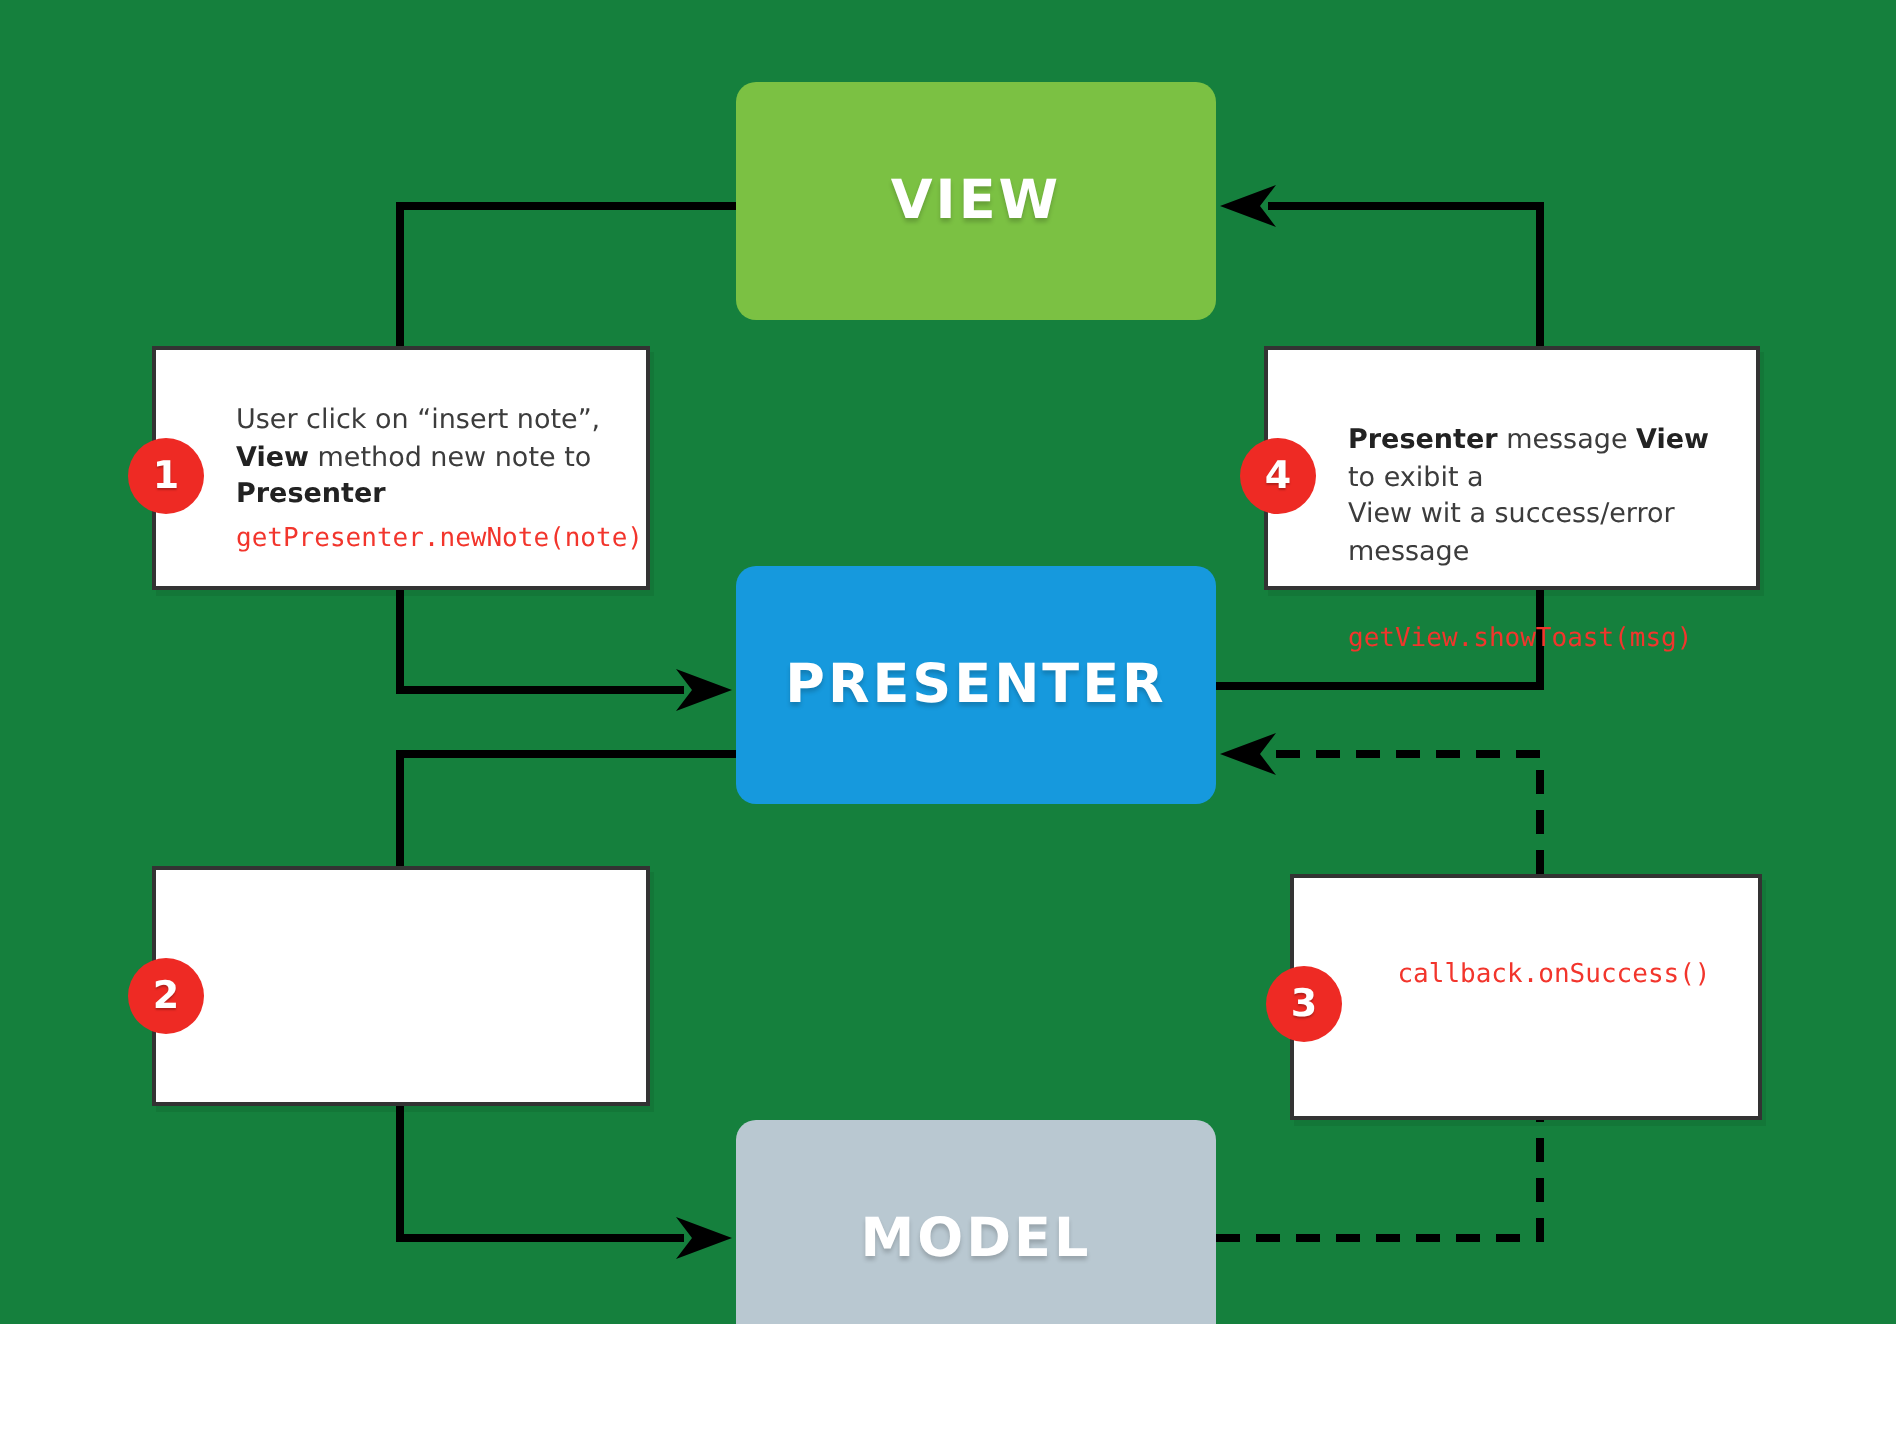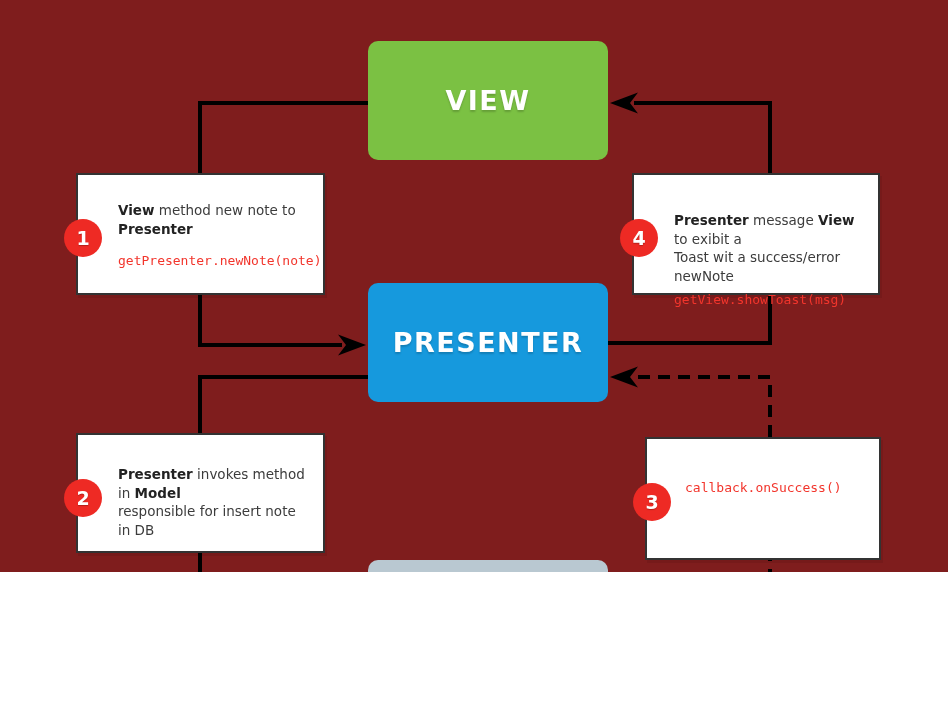--- a/index.html
+++ b/index.html
@@ -2,22 +2,22 @@
 <html><head>
 <meta charset="utf-8">
 <style>
   * { margin: 0; padding: 0; box-sizing: border-box; }
   html, body { background: #ffffff; }
   body { font-family: "DejaVu Sans", "Liberation Sans", sans-serif; }
 
   .canvas {
     position: relative;
     width: 948px;
-    height: 572px;
-    background: #7f1d1d;
+    height: 662px;
+    background: #15803d;
     overflow: hidden;
   }
 
   .arrow-layer {
     position: absolute;
     left: 0; top: 0;
     width: 948px; height: 720px;
     pointer-events: none;
   }
 
@@ -60,25 +60,25 @@
     color: #3c3c3c;
     white-space: pre-line;
   }
   .note .desc b { color: #222222; }
   #note-4 .desc { margin-bottom: 4px; }
 
   .note .code {
     font-family: "DejaVu Sans Mono", "Liberation Mono", monospace;
     font-size: 13px;
     color: #f2352c;
-    margin-top: 15px;
+    margin-top: 5px;
     white-space: nowrap;
   }
-  #note-4 .code { margin-top: 6px; }
-  #note-3 .code { margin-top: 17px; }
+  #note-4 .code { margin-top: 26px; }
+  #note-3 .code { margin-top: 17px; text-align: center; }
 
   .badge {
     position: absolute;
     left: -14px;
     top: 44px;
     width: 38px;
     height: 38px;
     border-radius: 50%;
     background: #ee2a24;
     color: #ffffff;
@@ -149,35 +149,34 @@
   <div class="component" id="comp-presenter" style="background:#1699dd;">
     <span class="label">PRESENTER</span>
   </div>
 
   <div class="component" id="comp-model" style="background:#b9c8d1;">
     <span class="label">MODEL</span>
   </div>
 
   <div class="note" id="note-1">
     <div class="badge">1</div>
-    <div class="desc"><b>View</b><span> method new note to </span><b>Presenter</b></div>
+    <div class="desc"><span>User click on “insert note”,
+</span><b>View</b><span> method new note to </span><b>Presenter</b></div>
     <div class="code">getPresenter.newNote(note)</div>
   </div>
 
   <div class="note" id="note-2">
     <div class="badge">2</div>
-    <div class="desc"><b>Presenter</b><span> invokes method in </span><b>Model</b><span>
-responsible for insert note in DB</span></div>
   </div>
 
   <div class="note" id="note-3">
     <div class="badge">3</div>
     <div class="code">callback.onSuccess()</div>
   </div>
 
   <div class="note" id="note-4">
     <div class="badge">4</div>
     <div class="desc"><b>Presenter</b><span> message </span><b>View</b><span> to exibit a
-Toast wit a success/error newNote</span></div>
+View wit a success/error message</span></div>
     <div class="code">getView.showToast(msg)</div>
   </div>
 
 </div>
 
 </body></html>

